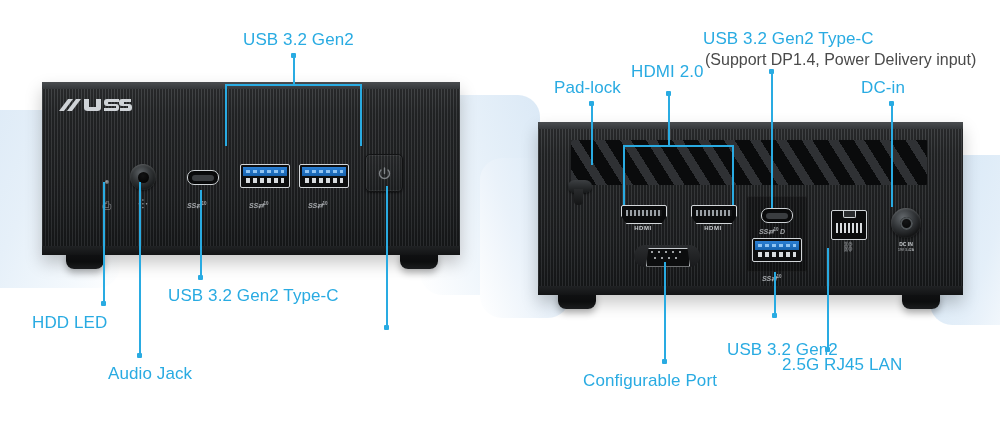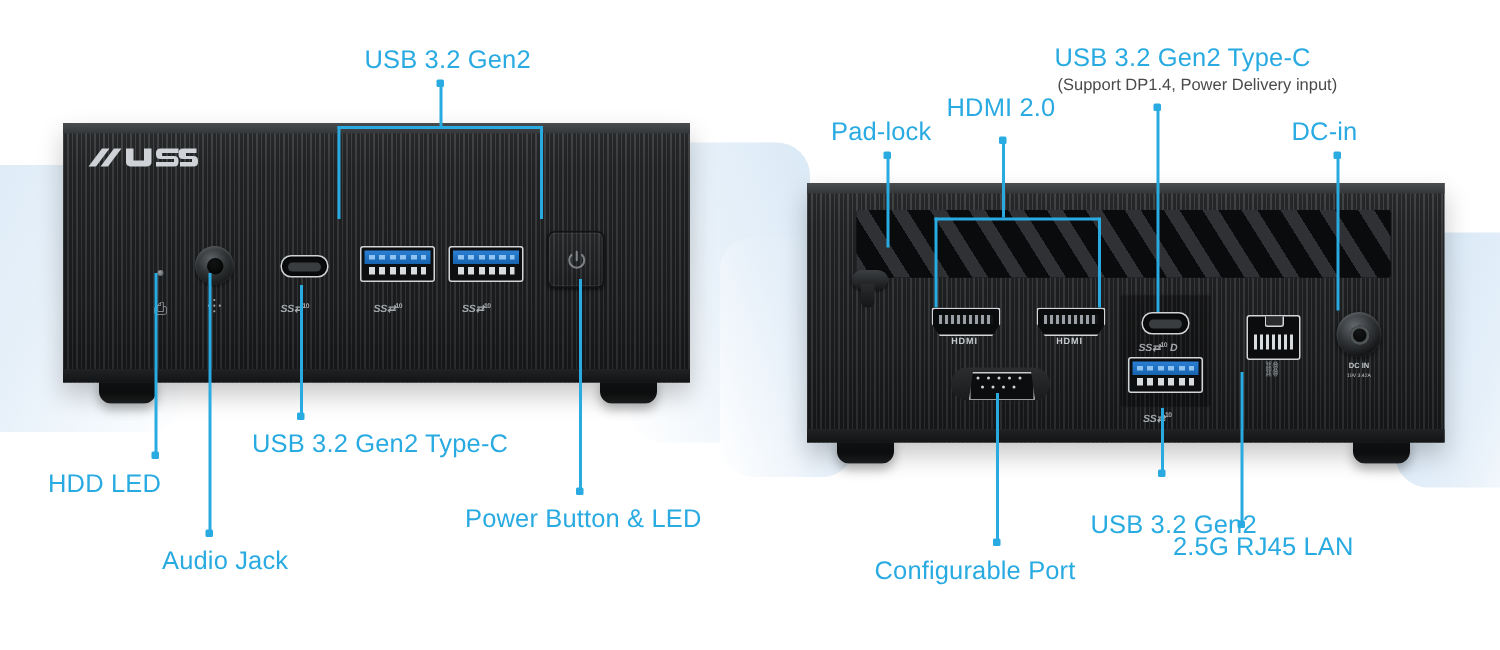--- a/index.html
+++ b/index.html
@@ -224,21 +224,21 @@
     position:absolute;width:5px;height:5px;background:#29abe2;border-radius:1px;
   }
   .label{
     position:absolute;color:#29abe2;white-space:nowrap;
     font-family:"Liberation Sans", sans-serif;
     font-size:17px;font-weight:400;letter-spacing:.1px;
   }
   .sublabel{
     position:absolute;color:#4a4a4a;white-space:nowrap;
     font-family:"Liberation Sans", sans-serif;
-    font-size:11px;font-weight:400;
+    font-size:16px;font-weight:400;
   }
 </style>
 </head>
 <body>
 
 <div class="stage">
 
   <div class="bgplate" id="bg-left-a"></div>
   <div class="bgplate" id="bg-left-b"></div>
   <div class="bgplate" id="bg-right-a"></div>
@@ -312,21 +312,20 @@
   <div class="cl-line cl-v" style="left:139px;top:182px;height:172px;"></div>
   <div class="cl-dot" style="left:137px;top:353px;"></div>
   <div class="label" style="left:108px;top:364px;">Audio Jack</div>
 
   <div class="cl-line cl-v" style="left:200px;top:190px;height:86px;"></div>
   <div class="cl-dot" style="left:198px;top:275px;"></div>
   <div class="label" style="left:168px;top:286px;">USB 3.2 Gen2 Type-C</div>
 
   <div class="cl-line cl-v" style="left:386px;top:186px;height:140px;"></div>
   <div class="cl-dot" style="left:384px;top:325px;"></div>
-  <div class="label" style="left:310px;top:336px;">Power Button &amp; LED</div>
 
   <div class="foot" style="left:558px;top:291px;"></div>
   <div class="foot" style="left:902px;top:291px;"></div>
 
   <div class="chassis" style="left:538px;top:122px;width:425px;height:173px;">
     <div class="toplip"></div>
     <div class="botlip"></div>
 
     <div class="vent" style="left:33px;top:18px;width:356px;height:45px;"></div>
 

